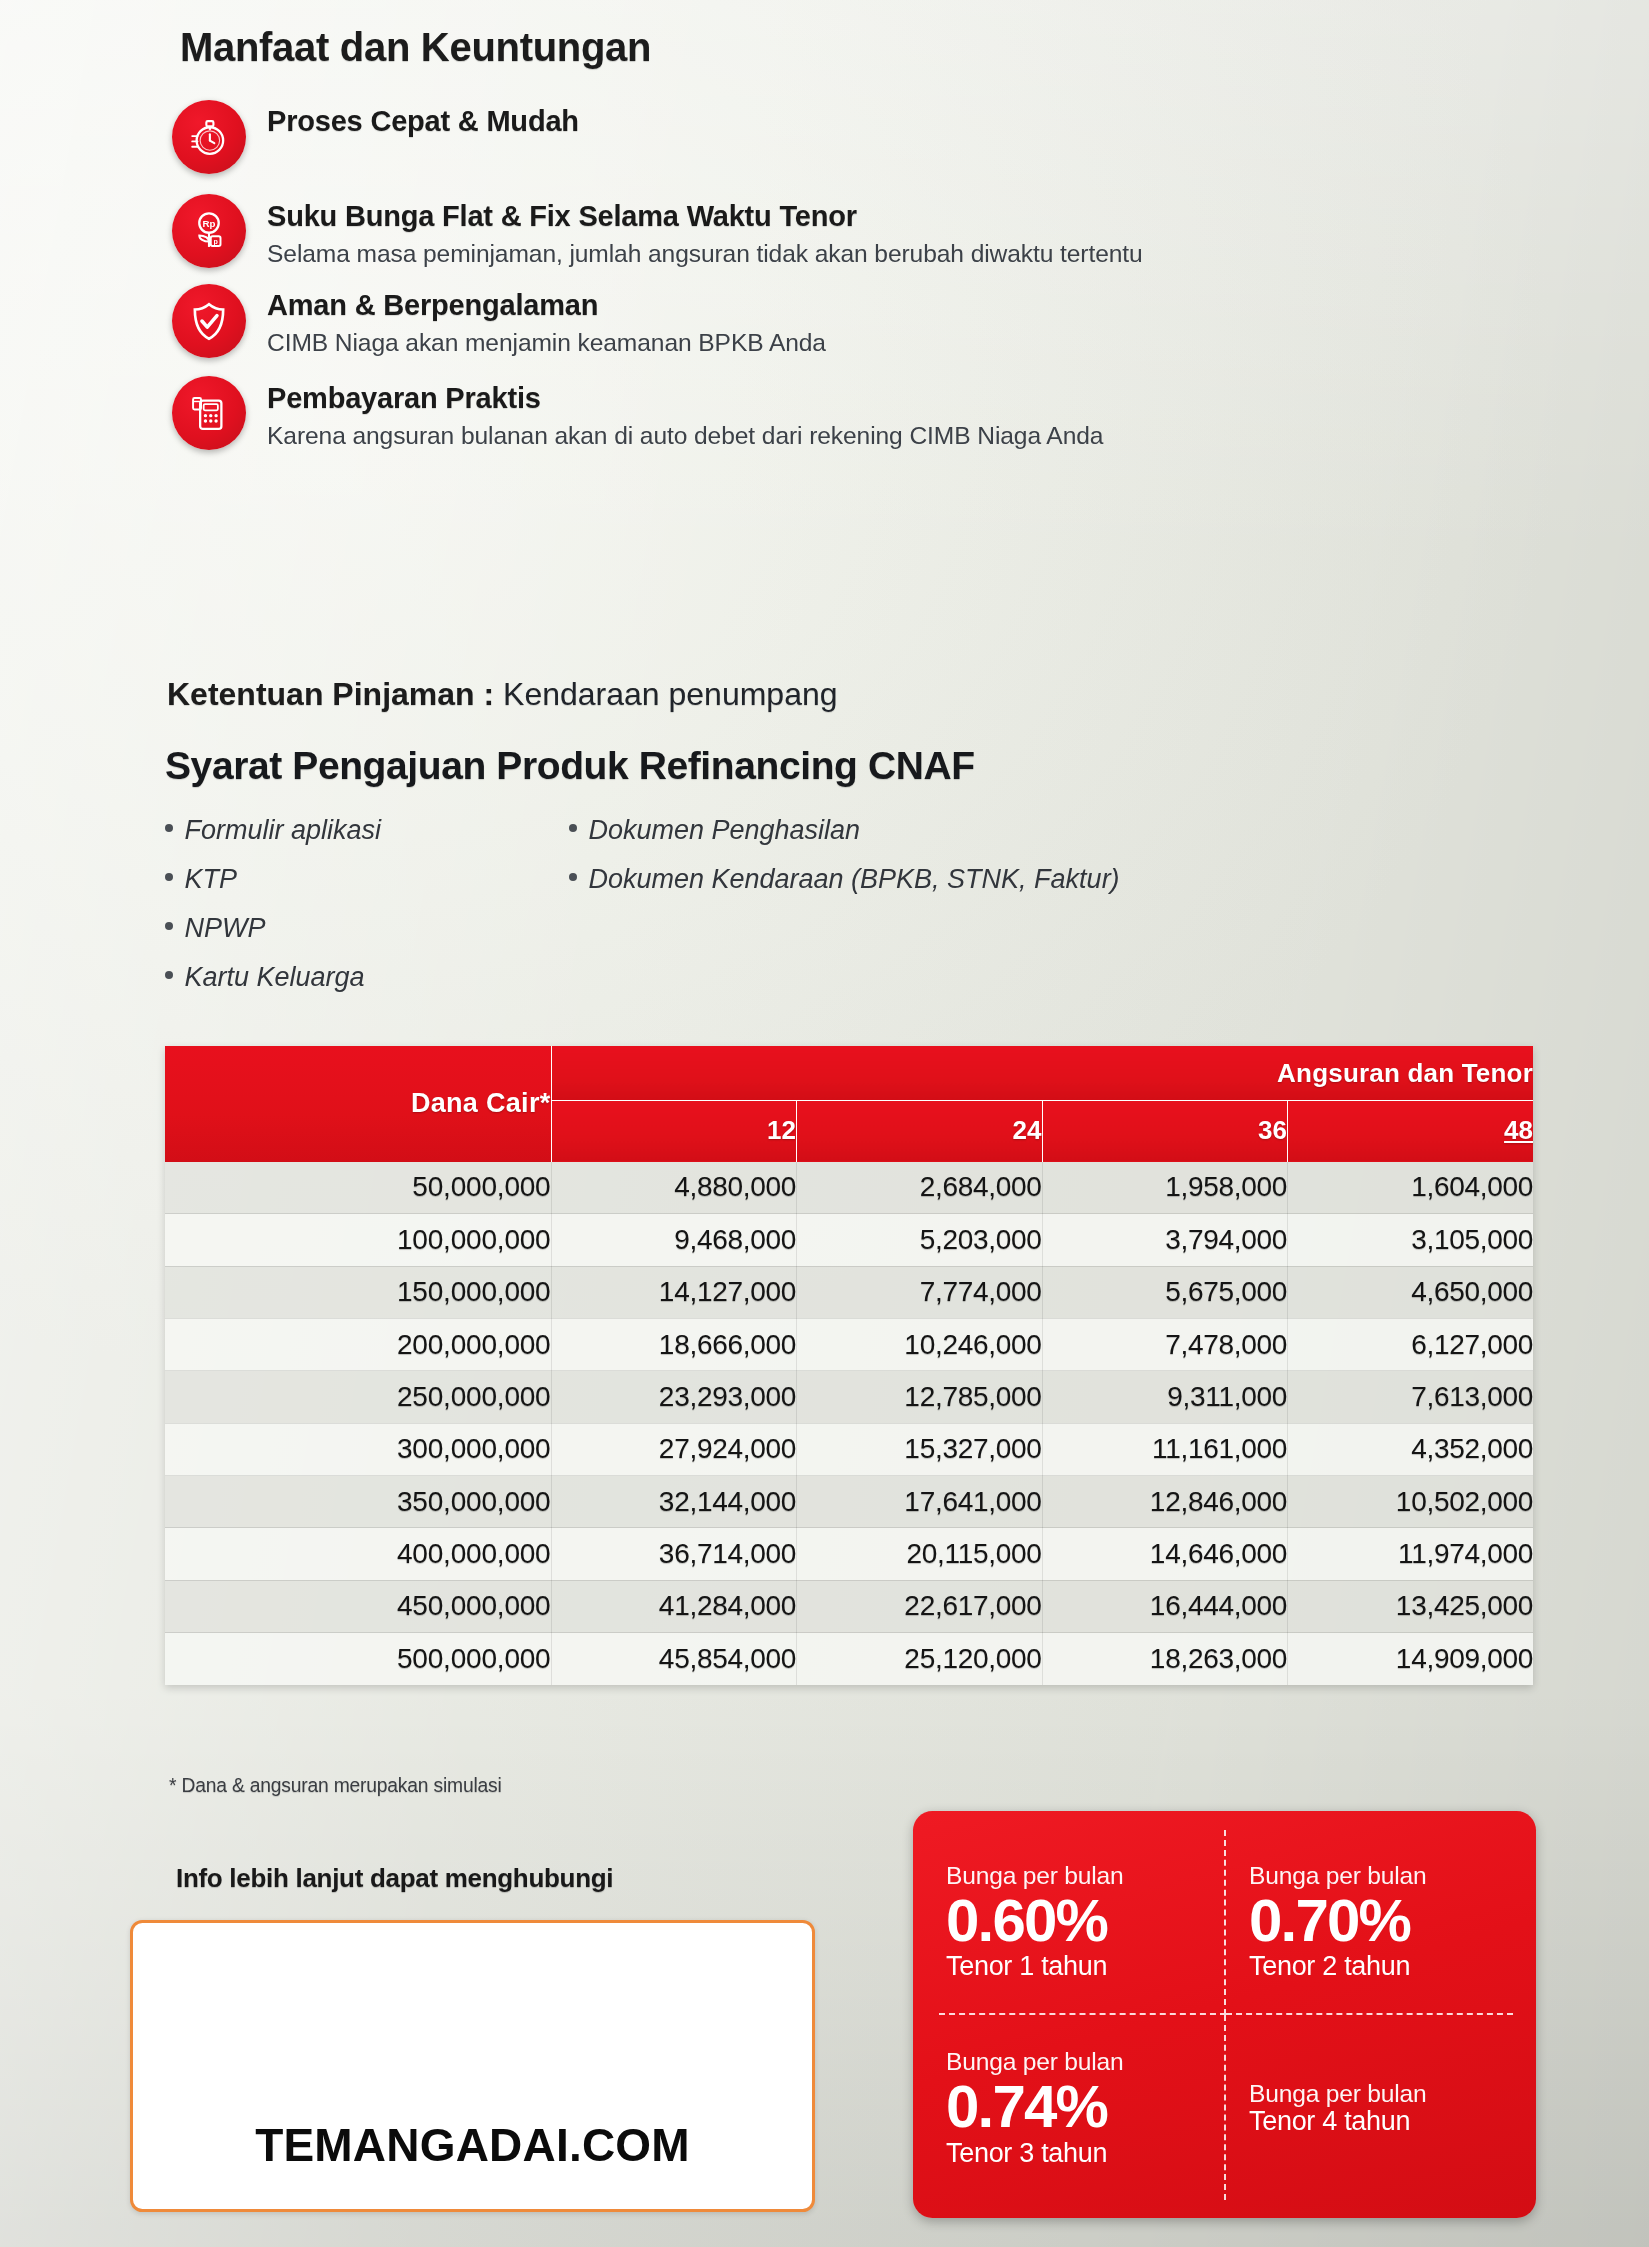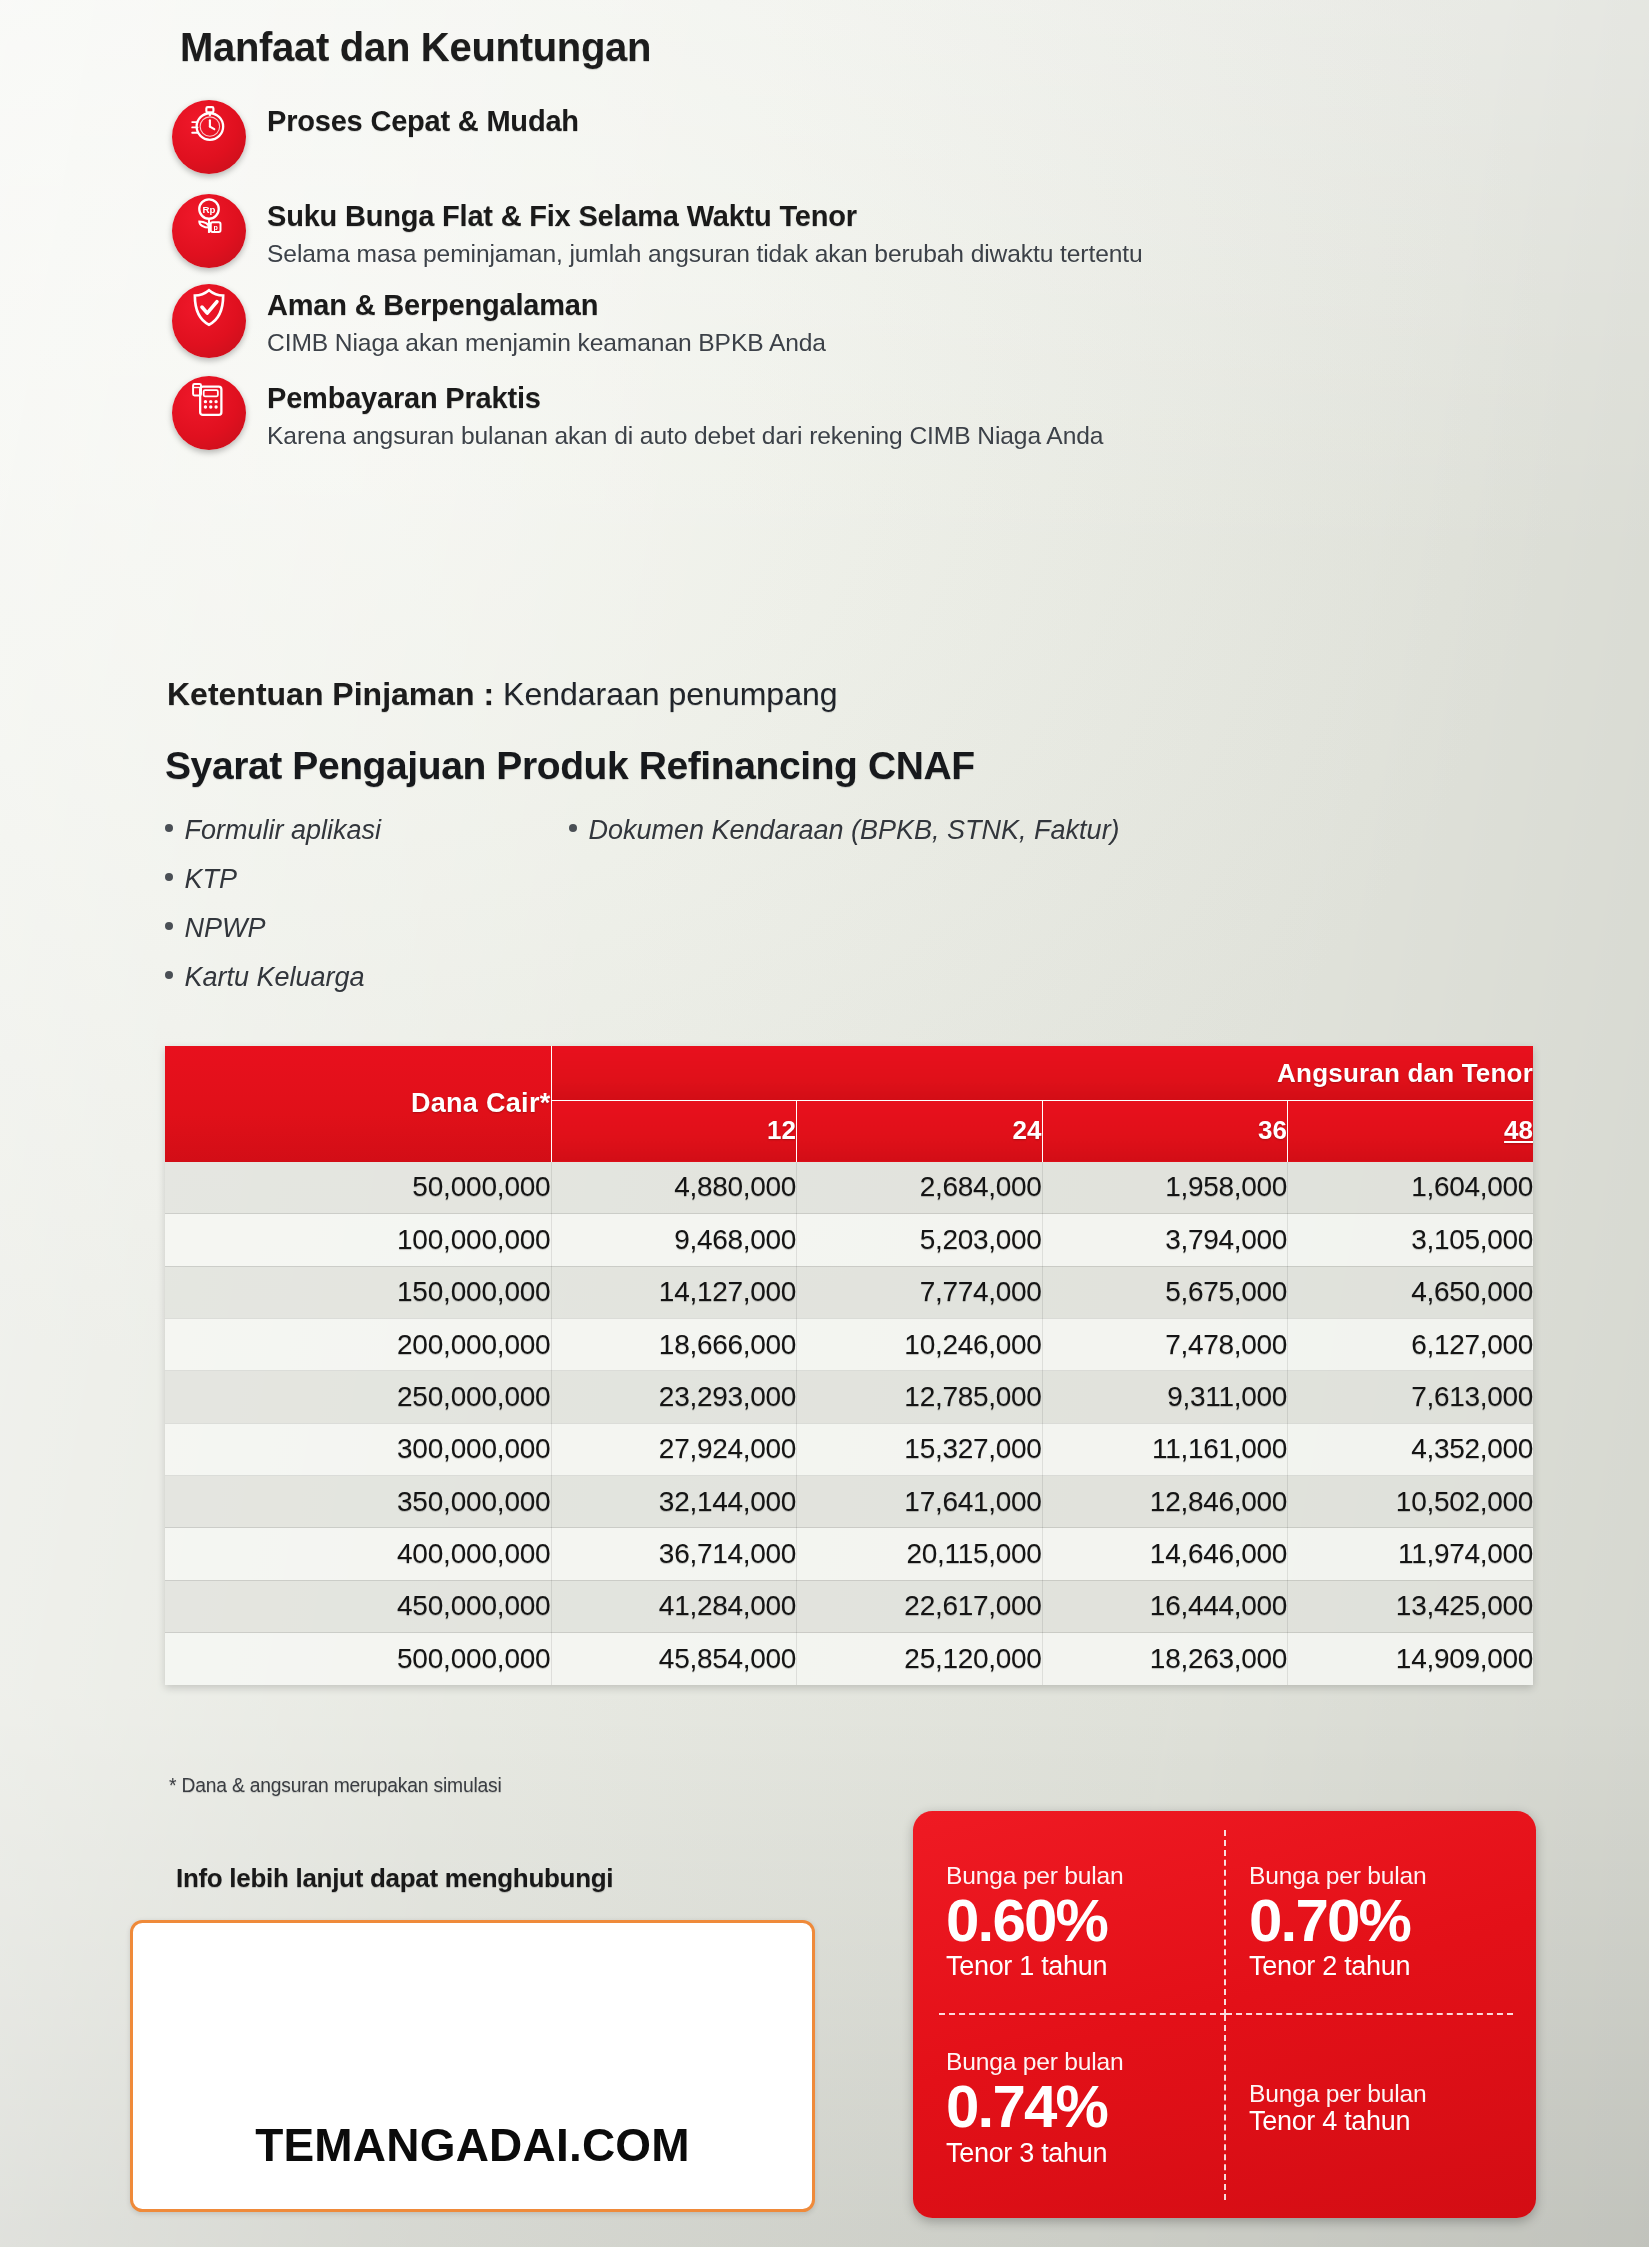--- a/index.html
+++ b/index.html
@@ -63,20 +63,21 @@
   }
 
   .benefit .ico {
     flex: 0 0 auto;
     width: 74px;
     height: 74px;
     border-radius: 50%;
     background: radial-gradient(circle at 36% 30%, #f0182a 0%, #e0101f 55%, #c3101b 100%);
     box-shadow: 0 2.6px 6.1px rgba(0,0,0,0.28);
     display: flex;
+    align-items: center;
     justify-content: center;
     margin-right: 21px;
     margin-top: 1.8px;
   }
   .benefit .ico svg { display: block; }
 
   .benefit .txt { padding-top: 7px; }
 
   .b-head {
     font-size: 29px;
@@ -403,20 +404,21 @@
   <div class="syarat">Syarat Pengajuan Produk Refinancing CNAF</div>
 
   <div class="req-cols">
     <div class="req-col left">
       <div class="req-item"><span class="dot"></span><span>Formulir aplikasi</span></div>
       <div class="req-item"><span class="dot"></span><span>KTP</span></div>
       <div class="req-item"><span class="dot"></span><span>NPWP</span></div>
       <div class="req-item"><span class="dot"></span><span>Kartu Keluarga</span></div>
     </div>
     <div class="req-col right">
+      <div class="req-item"><span class="dot"></span><span>Dokumen Penghasilan</span></div>
       <div class="req-item"><span class="dot"></span><span>Dokumen Kendaraan (BPKB, STNK, Faktur)</span></div>
     </div>
   </div>
 
   <div class="table-wrap">
     <table class="sim">
       <thead>
         <tr>
           <th class="dana hd-main" rowspan="2">Dana Cair*</th>
           <th class="grp hd-main" colspan="4">Angsuran dan Tenor</th>

